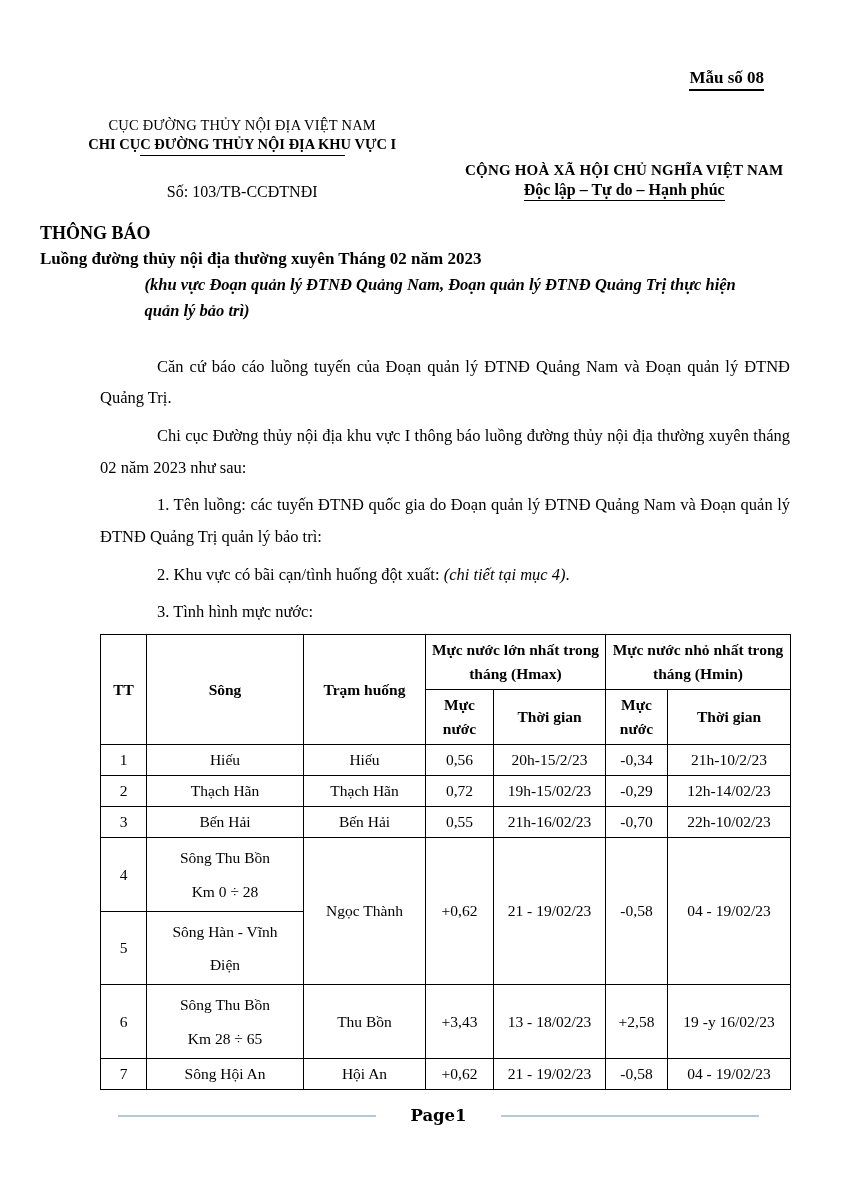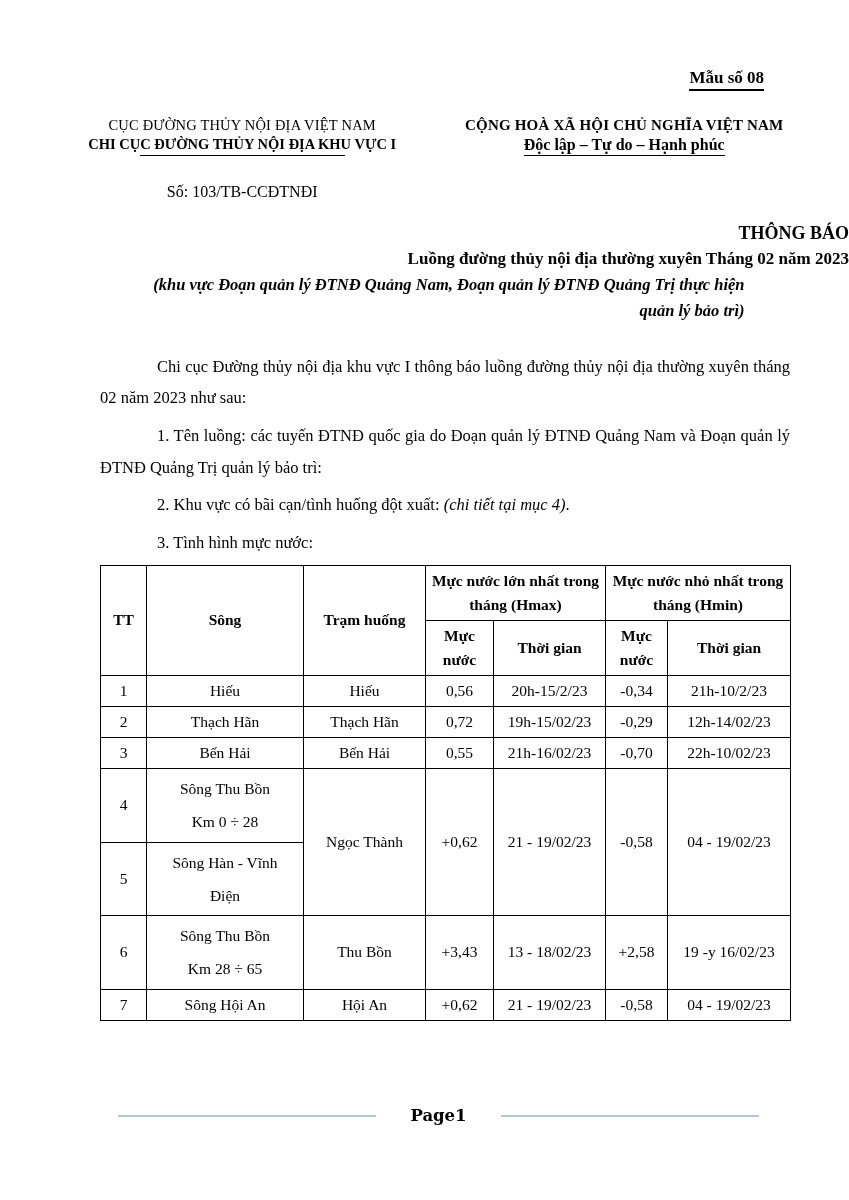--- a/index.html
+++ b/index.html
@@ -14,36 +14,36 @@
 
   
   .form-label-wrap { padding: 68px 85px 0 0; text-align: right; }
   .form-label {
     font-weight: bold; font-size: 17px;
     border-bottom: 2px solid #000; padding-bottom: 1px;
     display: inline-block;
   }
 
   
-  .letterhead { display: flex; margin: 26px 30px 0 55px; }
+  .letterhead { display: flex; margin: 26px 30px 0 55px; align-items: flex-end; }
   .lh-left  { flex: 0 0 49%; text-align: center; }
   .lh-right { flex: 1; text-align: center; }
   .lh-line1 { font-size: 14.5px; letter-spacing: 0.2px; }
   .lh-line2 { font-size: 14.5px; font-weight: bold; margin-top: 2px; }
   .lh-rule  { width: 205px; border-top: 1.5px solid #000; margin: 2px auto 0; }
   .lh-right .lh-line1 { font-weight: bold; font-size: 15px; }
   .lh-right .lh-line2 {
     font-size: 16px; display: inline-block;
     border-bottom: 1.5px solid #000; padding-bottom: 1px;
   }
   .doc-number { font-size: 16px; margin-top: 27px; }
   .place-date { font-size: 16.5px; font-style: italic; margin-top: 26px; padding-left: 70px; }
 
   
-  .title-block { text-align: right; margin-top: 22px; padding-left: 40px; }
+  .title-block { text-align: left; margin-top: 22px; padding-left: 40px; }
   .doc-title    { font-size: 18px; font-weight: bold; }
   .doc-subtitle { font-size: 17px; font-weight: bold; margin-top: 5px; }
   .doc-note {
     font-size: 16.5px; font-weight: bold; font-style: italic;
     max-width: 600px; margin: 3px auto 0; line-height: 1.6;
   }
 
   
   .content { margin: 26px 59px 0 100px; }
   .content p {
@@ -100,20 +100,21 @@
     </div>
   </div>
 
   <div class="title-block">
     <div class="doc-title">THÔNG BÁO</div>
     <div class="doc-subtitle">Luồng đường thủy nội địa thường xuyên Tháng 02 năm 2023</div>
     <div class="doc-note">(khu vực Đoạn quản lý ĐTNĐ Quảng Nam, Đoạn quản lý ĐTNĐ Quảng Trị thực hiện quản lý bảo trì)</div>
   </div>
 
   <div class="content">
+    <p>Căn cứ báo cáo luồng tuyến của Đoạn quản lý ĐTNĐ Quảng Nam và Đoạn quản lý ĐTNĐ Quảng Trị.</p>
     <p>Chi cục Đường thủy nội địa khu vực I thông báo luồng đường thủy nội địa thường xuyên tháng 02 năm 2023 như sau:</p>
     <p>1. Tên luồng: các tuyến ĐTNĐ quốc gia do Đoạn quản lý ĐTNĐ Quảng Nam và Đoạn quản lý ĐTNĐ Quảng Trị quản lý bảo trì:</p>
     <p><span>2. Khu vực có bãi cạn/tình huống đột xuất: </span><i>(chi tiết tại mục 4)</i><span>.</span></p>
     <p class="no-justify">3. Tình hình mực nước:</p>
 
     <table class="water-table">
       <colgroup>
         <col style="width:46px">
           <col style="width:157px">
           <col style="width:122px">

